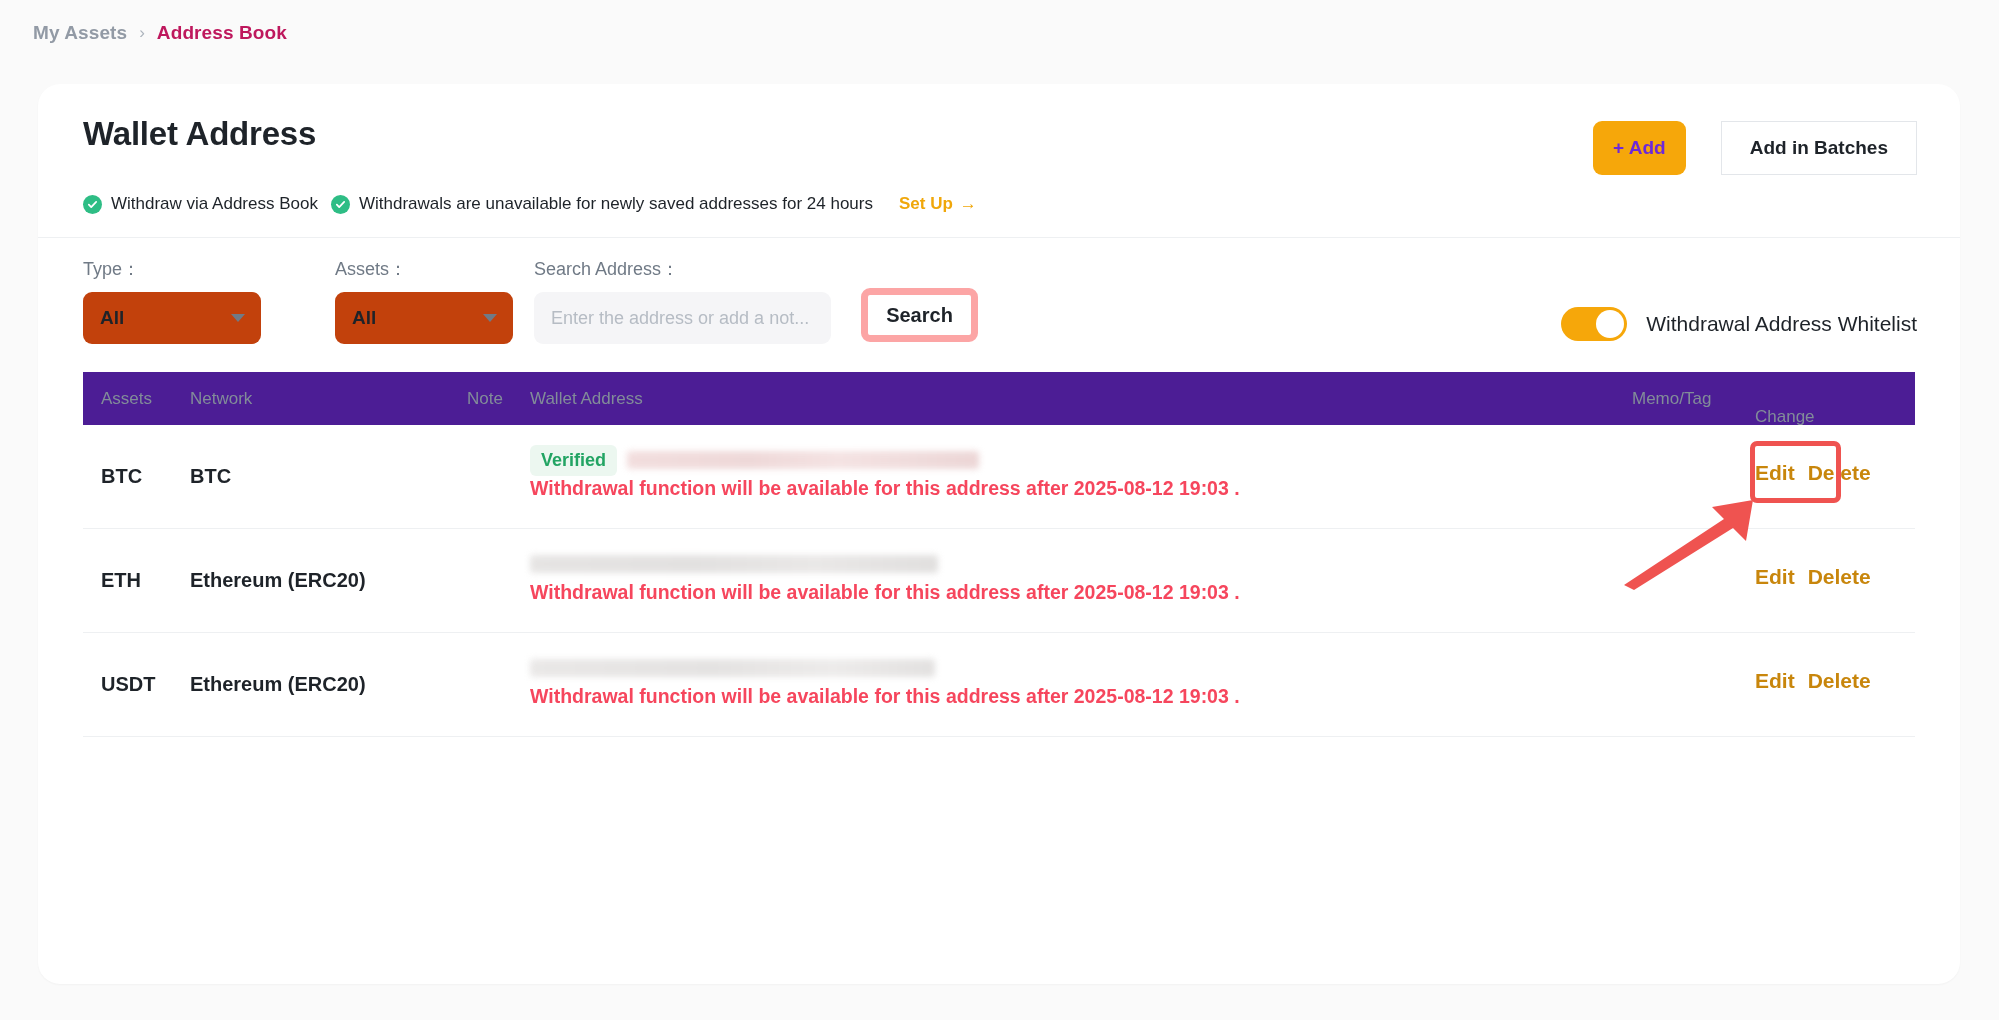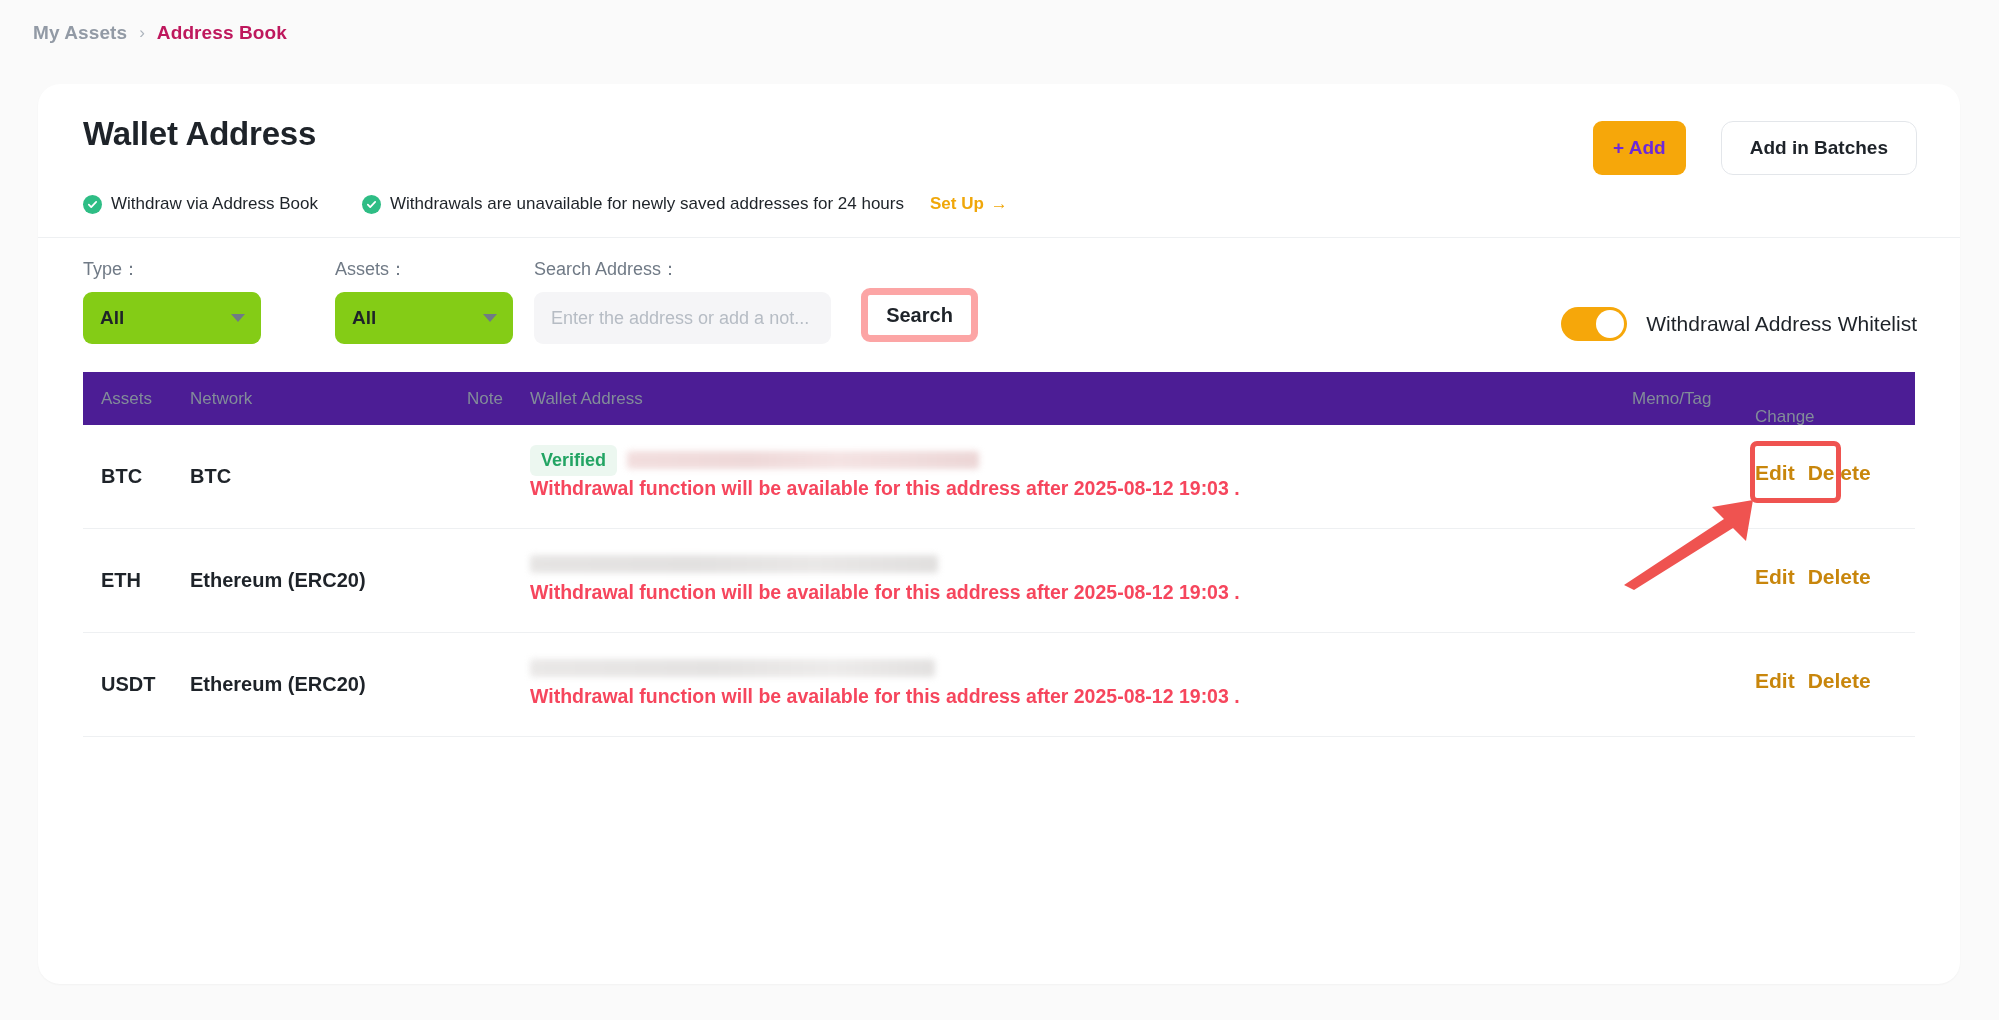--- a/index.html
+++ b/index.html
@@ -70,21 +70,21 @@
     align-items: center;
     justify-content: center;
     width: 19px; height: 19px;
     border-radius: 50%;
     background: #2ebd85;
     margin-right: 9px;
     flex: 0 0 auto;
   }
   .chk svg { display: block; }
   .sub-item { display: inline-flex; align-items: center; }
-  .sub-item + .sub-item { margin-left: 44px; }
+  .sub-item + .sub-item { margin-left: 13px; }
   .setup-link {
     margin-left: 26px;
     color: #f0a70a;
     font-weight: 700;
     font-size: 17px;
     display: inline-flex;
     align-items: center;
     gap: 7px;
     cursor: pointer;
   }
@@ -109,21 +109,21 @@
     font-family: inherit;
     cursor: pointer;
     display: inline-flex;
     align-items: center;
     gap: 3px;
   }
   .btn-batch {
     background: #ffffff;
     color: #1e2329;
     border: 1px solid #e3e6ea;
-    border-radius: 12px;
+    border-radius: 0;
     height: 54px;
     padding: 0 28px;
     font-size: 19px;
     font-weight: 700;
     font-family: inherit;
     cursor: pointer;
   }
 
   .divider-full {
     height: 1px;
@@ -139,21 +139,21 @@
   .field { position: absolute; }
   .field-label {
     font-size: 18px;
     color: #707a86;
     margin-bottom: 11px;
     white-space: nowrap;
   }
   .select-box {
     width: 178px;
     height: 52px;
-    background: #84cc16;
+    background: #c2410c;
     border-radius: 9px;
     display: flex;
     align-items: center;
     padding: 0 17px;
     box-sizing: border-box;
     cursor: pointer;
     position: relative;
   }
   .select-box .val {
     font-size: 19px;

